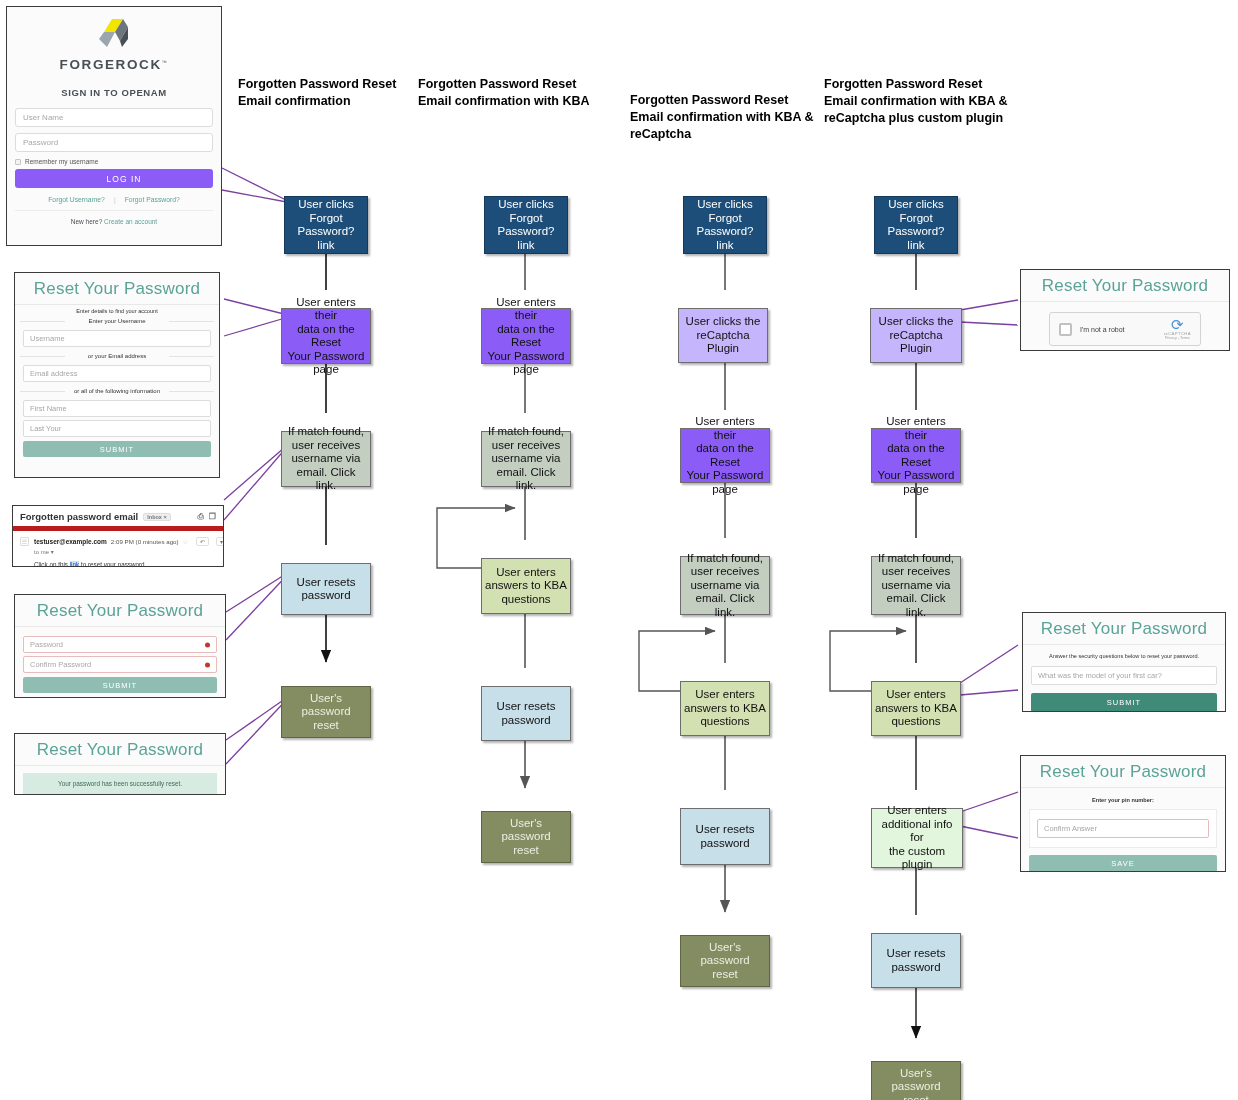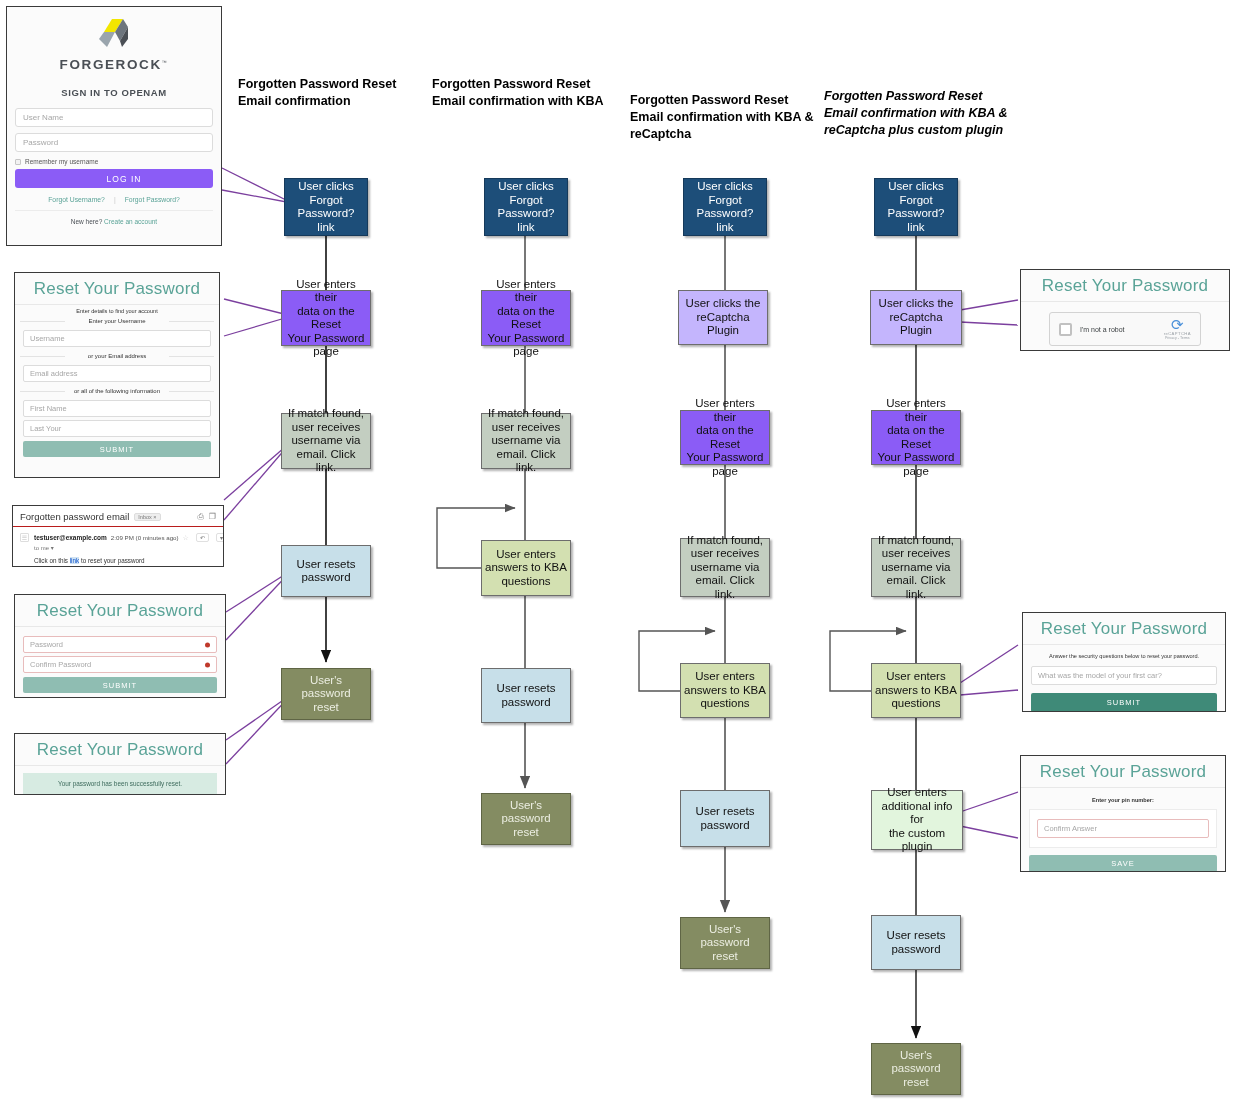--- a/index.html
+++ b/index.html
@@ -23,20 +23,21 @@
     align-items: center;
     justify-content: center;
     text-align: center;
     font-size: 11.5px;
     line-height: 13.5px;
     color: #111;
     border: 1px solid #6d6d6d;
     box-shadow: 2px 2px 2px rgba(0,0,0,0.30);
     padding: 2px 3px;
     white-space: pre-line;
+    margin-top: 18px;
   }
   .node.navy  { background:#1d4e79; color:#ffffff; border-color:#15395a; }
   .node.steel { background:#8b5cf6; }
   .node.sage  { background:#c3cec1; }
   .node.lblue { background:#c7dfe9; }
   .node.olive { background:#848c62; color:#eceee2; border-color:#5f6545; }
   .node.kba   { background:#d3e0b1; }
   .node.cream { background:#c4b5fd; }
   .node.mint  { background:#e2f5dd; }
 
@@ -169,21 +170,22 @@
   .fr-newhere a { color:#5aa397; text-decoration:none; }
 
   
   .mail {
     background:#fff; width:100%; height:100%;
     font-size:7px; color:#333;
   }
   .mail-head {
     display:flex; align-items:center; gap:5px;
     padding:5px 7px 4px;
-    border-bottom:1px solid #b91c1c;
+    border-bottom:5px solid #b91c1c;
+    font-weight:bold;
   }
   .mail-subject { font-size:9.5px; color:#333; }
   .mail-tag {
     font-size:5.5px; color:#777; background:#eee;
     border:1px solid #ddd; border-radius:2px; padding:0 3px;
   }
   .mail-icons { margin-left:auto; display:flex; gap:5px; color:#777; font-size:8px; }
   .mail-body { padding:6px 7px; display:flex; gap:5px; }
   .mail-avatar {
     width:9px; height:9px; border:1px solid #ddd; border-radius:1px;
@@ -293,27 +295,27 @@
 
     <path d="M960,683 L1018,645" stroke="#7b3f9e" stroke-width="1.3" fill="none"></path>
     <path d="M960,695 L1018,690" stroke="#7b3f9e" stroke-width="1.3" fill="none"></path>
 
     <path d="M960,812 L1018,792" stroke="#7b3f9e" stroke-width="1.3" fill="none"></path>
     <path d="M960,826 L1018,838" stroke="#7b3f9e" stroke-width="1.3" fill="none"></path>
   </svg>
 
   <div class="col-head" style="left:238px; top:76px; width:186px;">Forgotten Password Reset
 Email confirmation</div>
-  <div class="col-head" style="left:432px; top:76px; width:186px;">Forgotten Password Reset
+  <div class="col-head" style="left:418px; top:76px; width:186px;">Forgotten Password Reset
 Email confirmation
 with KBA</div>
   <div class="col-head" style="left:630px; top:92px; width:186px;">Forgotten Password Reset
 Email confirmation
 with KBA &amp; reCaptcha</div>
-  <div class="col-head" style="left:824px; top:88px; width:186px;font-style:italic;">Forgotten Password Reset
+  <div class="col-head" style="left:824px; top:76px; width:186px;">Forgotten Password Reset
 Email confirmation
 with KBA &amp; reCaptcha
 plus custom plugin</div>
 
   <div class="node navy" style="left:284px; top:178px; width:84px; height:58px;">User clicks
 Forgot
 Password? link</div>
   <div class="node steel" style="left:281px; top:290px; width:90px; height:56px;">User enters their
 data on the Reset
 Your Password

